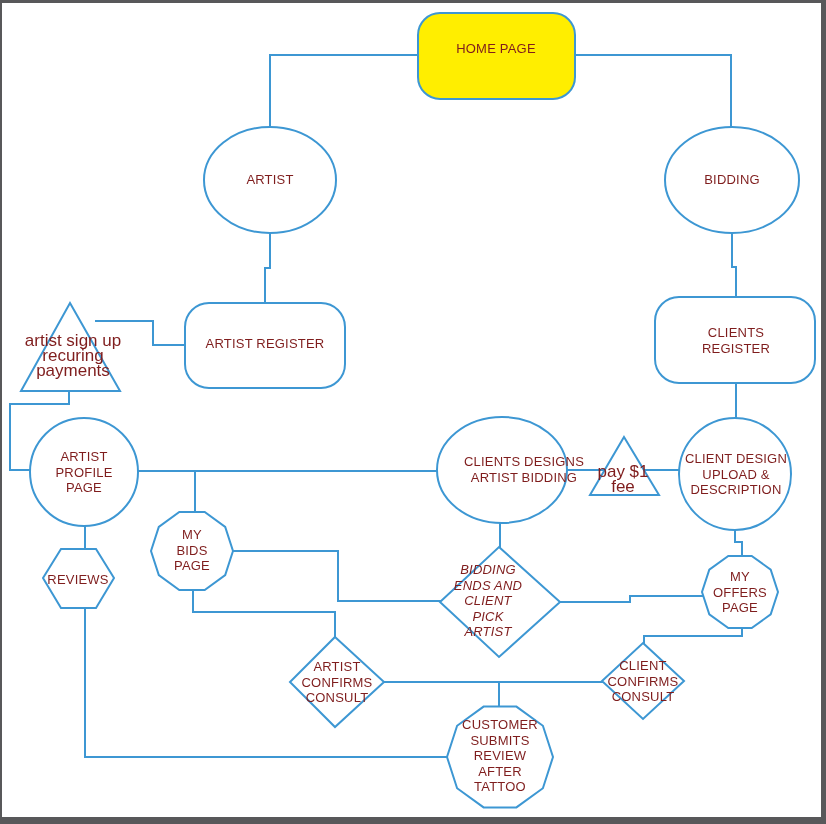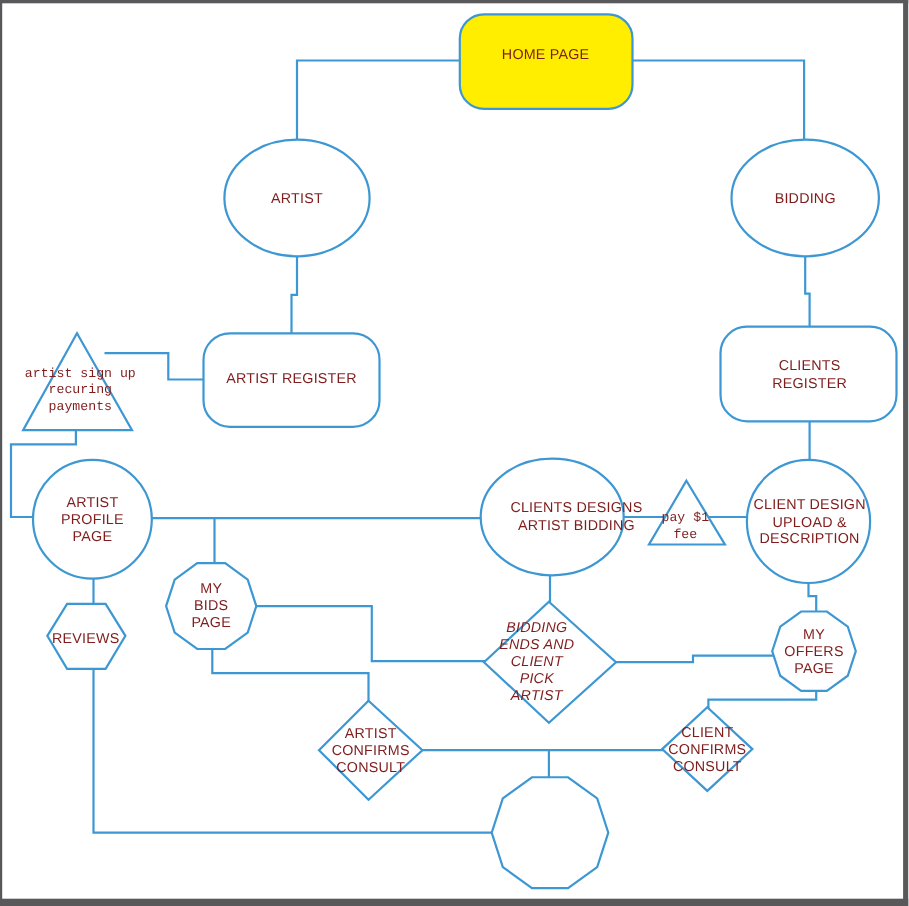--- a/index.html
+++ b/index.html
@@ -11,21 +11,21 @@
   .border.top{left:0;top:0;width:826px;height:3px;}
   .border.left{left:0;top:0;width:2px;height:824px;}
   .border.right{right:0;top:0;width:5px;height:824px;}
   .border.bottom{left:0;bottom:0;width:826px;height:7px;}
   svg{position:absolute;left:0;top:0;}
   .lbl{
     position:absolute;transform:translate(-50%,-50%);
     white-space:pre-line;text-align:center;color:#7f1d1d;
     font-size:13px;line-height:15.5px;letter-spacing:.2px;pointer-events:none;
   }
-  .lbl.small{font-size:12px;line-height:15px;letter-spacing:0;font-family:Liberation Mono, monospace;}
+  .lbl.small{font-size:17px;line-height:15px;letter-spacing:0;}
 </style>
 </head>
 <body>
 
 <div class="frame">
 
   <svg width="826" height="824" viewBox="0 0 826 824">
     <g stroke="#3D97D3" stroke-width="2" fill="none">
 
       <path d="M418,55 L270,55 L270,128"></path>
@@ -101,18 +101,23 @@
 ARTIST</div>
   <div class="lbl" style="left:740px;top:592px;">MY
 OFFERS
 PAGE</div>
   <div class="lbl" style="left:337px;top:682px;">ARTIST
 CONFIRMS
 CONSULT</div>
   <div class="lbl" style="left:643px;top:681px;">CLIENT
 CONFIRMS
 CONSULT</div>
+  <div class="lbl" style="left:500px;top:756px;">CUSTOMER
+SUBMITS
+REVIEW
+AFTER
+TATTOO</div>
 
   <div class="border top"></div>
   <div class="border left"></div>
   <div class="border right"></div>
   <div class="border bottom"></div>
 </div>
 
 </body></html>

